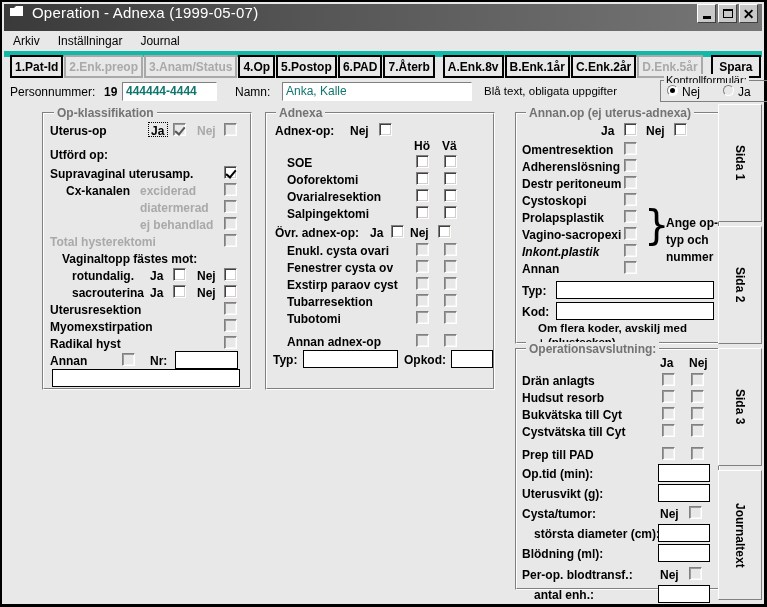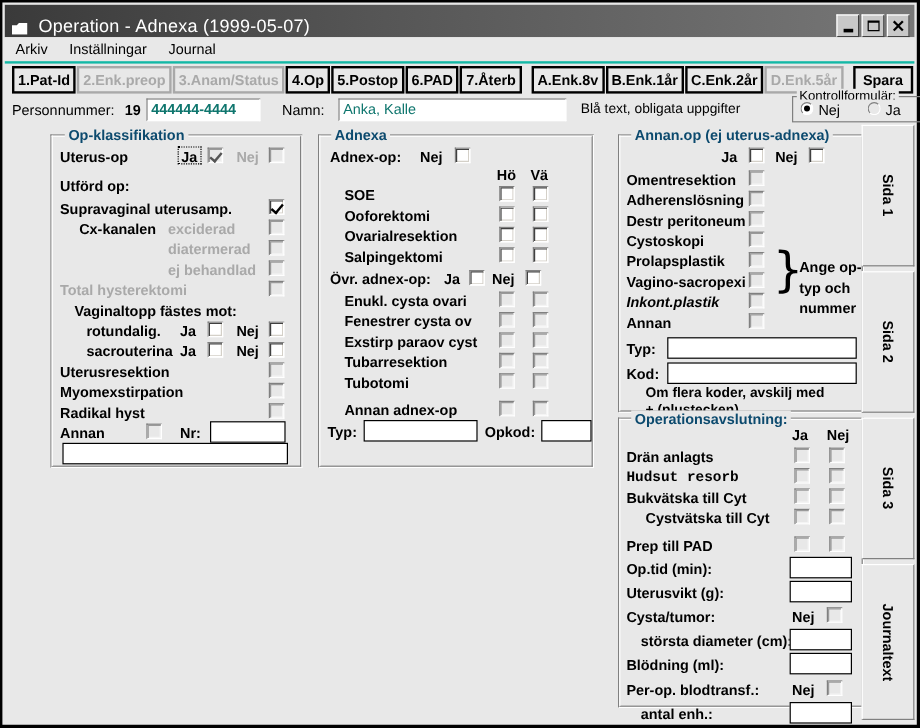--- a/index.html
+++ b/index.html
@@ -14,21 +14,21 @@
     box-sizing:border-box;
     background:#e8e8e8;
     border:2px solid #000;
     border-right:3px solid #000;
     border-bottom:3px solid #000;
   }
   
   .titlebar{
     position:absolute;left:2px;top:2px;right:2px;height:27px;
     background:linear-gradient(to right,#3a3a3a 0%,#555 40%,#777 100%);
-    display:flex;align-items:flex-end;
+    display:flex;align-items:flex-start;
   }
   .title-icon{
     width:16px;height:14px;margin-left:6px;margin-right:6px;position:relative;
   }
   .title-icon:before{
     content:"";position:absolute;left:0;top:2px;width:13px;height:10px;
     background:#fff;
     clip-path:polygon(0 2px,4px 2px,6px 0,13px 0,13px 10px,0 10px);
   }
   .title-text{
@@ -44,21 +44,21 @@
     display:flex;align-items:center;justify-content:center;
     font-size:11px;color:#000;line-height:1;
   }
   .tbtn .min{width:8px;height:3px;background:#000;margin-top:7px;}
   .tbtn .max{width:10px;height:9px;border:1px solid #000;border-top-width:2px;box-sizing:border-box;}
   .tbtn .clo{font-size:14px;font-weight:bold;font-family:"Liberation Sans",sans-serif;}
   
   .menubar{
     position:absolute;left:2px;top:29px;right:2px;height:20px;
     background:#e8e8e8;display:flex;align-items:center;
-    border-bottom:2px solid #14b8a6;
+    border-bottom:6px solid #14b8a6;
   }
   .menuitem{font-size:12px;color:#000;padding:0 9px;white-space:nowrap;}
   
   .tabstrip{
     position:absolute;left:8px;top:53px;width:752px;height:23px;
     display:flex;align-items:stretch;
   }
   .tbtab{
     border:2px solid #000;background:#e8e8e8;
     font-size:12px;font-weight:bold;color:#000;
@@ -108,21 +108,21 @@
     border:1px solid #fff;border-top-color:#808080;border-left-color:#808080;
     background:#e8e8e8;
   }
   .panel-inner{
     position:absolute;left:0;top:0;right:0;bottom:0;
     border:1px solid #808080;border-top-color:#fff;border-left-color:#fff;
     pointer-events:none;
   }
   .grouptitle{
     position:absolute;background:#e8e8e8;font-size:12px;font-weight:bold;
-    color:#0c4a6e;padding:0 3px;white-space:nowrap;z-index:3;
+    color:#737373;padding:0 3px;white-space:nowrap;z-index:3;
   }
   .txt{position:absolute;font-size:12px;font-weight:bold;color:#000;white-space:nowrap;z-index:2;}
   .txt.dim{color:#a9a9a9;}
   .cb{
     position:absolute;width:13px;height:13px;box-sizing:border-box;
     background:#fff;
     border:1px solid #808080;border-right-color:#fff;border-bottom-color:#fff;
     box-shadow:inset 1px 1px 0 #404040, inset -1px -1px 0 #d4d0c8;
     z-index:2;
   }
@@ -383,29 +383,29 @@
     </div>
     <div class="grouptitle" style="left:516px;top:238px;">Operationsavslutning:</div>
 
     <div class="txt" style="left:650px;top:252px;">Ja</div>
     <div class="txt" style="left:679px;top:252px;">Nej</div>
 
     <div class="txt" style="left:512px;top:270px;">Drän anlagts</div>
     <div class="cb dis" style="left:652px;top:269px;"></div>
     <div class="cb dis" style="left:681px;top:269px;"></div>
 
-    <div class="txt" style="left:512px;top:287px;font-family:Liberation Mono, monospace;">Hudsut resorb</div>
+    <div class="txt" style="left:512px;top:287px;">Hudsut resorb</div>
     <div class="cb dis" style="left:652px;top:286px;"></div>
     <div class="cb dis" style="left:681px;top:286px;"></div>
 
     <div class="txt" style="left:512px;top:304px;">Bukvätska till Cyt</div>
     <div class="cb dis" style="left:652px;top:303px;"></div>
     <div class="cb dis" style="left:681px;top:303px;"></div>
 
-    <div class="txt" style="left:512px;top:321px;margin-left:16px;">Cystvätska till Cyt</div>
+    <div class="txt" style="left:512px;top:321px;">Cystvätska till Cyt</div>
     <div class="cb dis" style="left:652px;top:320px;"></div>
     <div class="cb dis" style="left:681px;top:320px;"></div>
 
     <div class="txt" style="left:512px;top:344px;">Prep till PAD</div>
     <div class="cb dis" style="left:652px;top:343px;"></div>
     <div class="cb dis" style="left:681px;top:343px;"></div>
 
     <div class="txt" style="left:512px;top:363px;">Op.tid (min):</div>
     <div class="inp" style="left:648px;top:360px;width:52px;height:18px;"></div>
 

